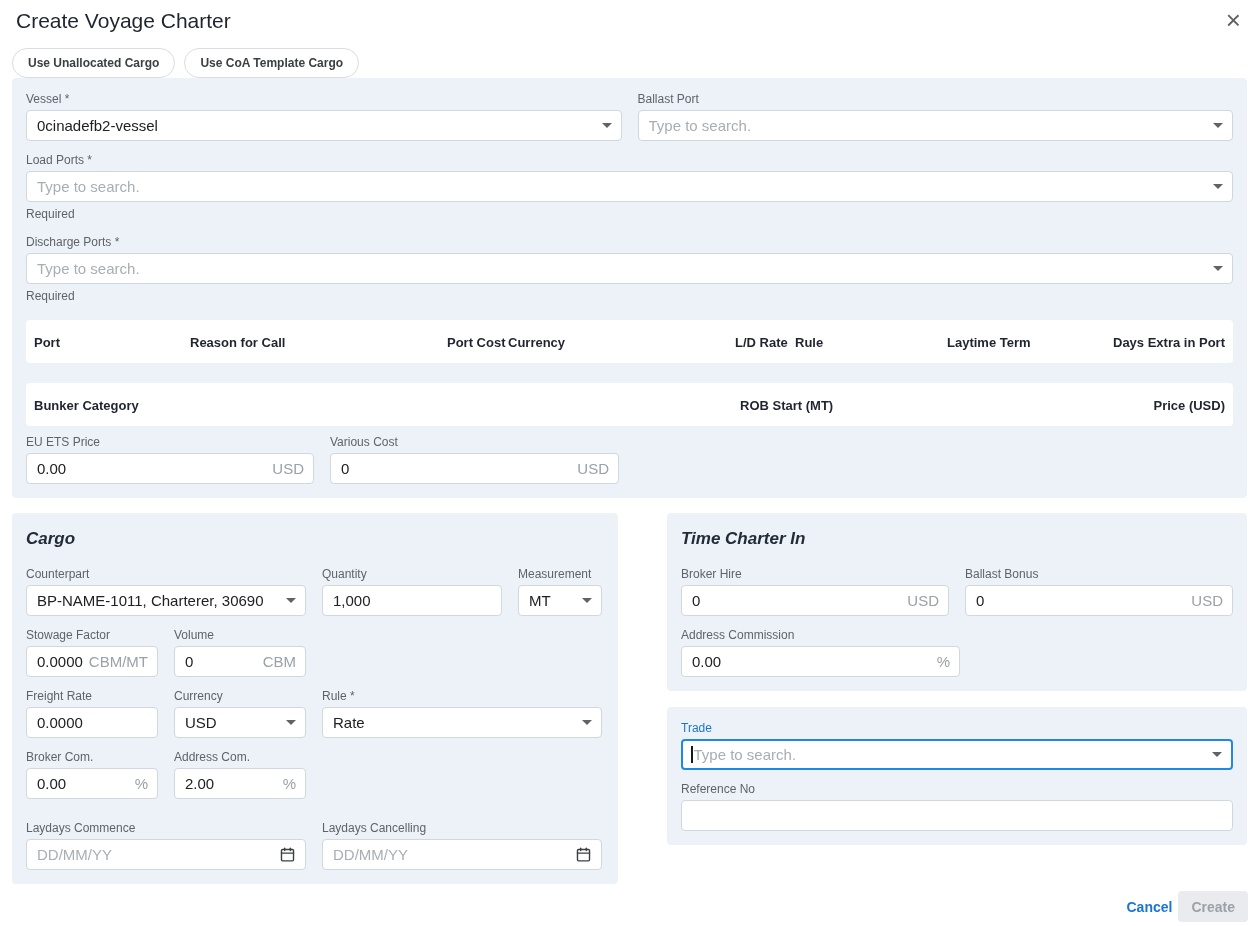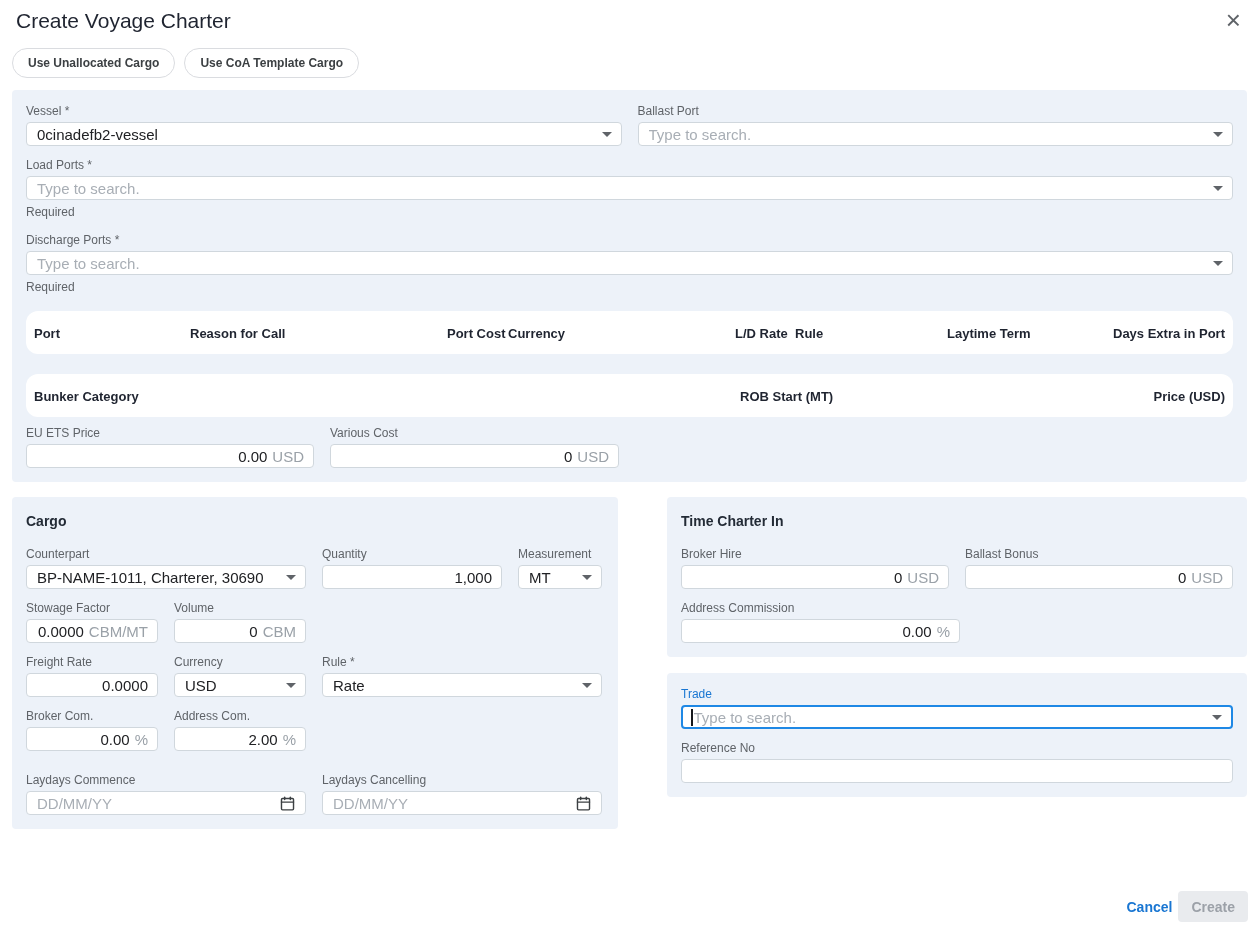--- a/index.html
+++ b/index.html
@@ -12,56 +12,56 @@
   .title { font-size: 21px; font-weight: 400; color: #1f2430; margin: 0; line-height: 26px; }
   .close-btn { background: none; border: none; font-size: 26px; line-height: 20px; color: #5f6368; padding: 2px 4px; cursor: pointer; font-family: inherit; }
 
   
   .chips { display: flex; gap: 9px; margin: 14px 0 0 12px; }
   .chip { height: 30px; padding: 0 15px; border-radius: 15px; border: 1px solid #dadce0; background: #fff;
           font-size: 12px; font-weight: 700; color: #3c4043; font-family: inherit; cursor: pointer; white-space: nowrap; }
 
   
   .panel { background: #edf2f9; border-radius: 4px; }
-  .top-panel { margin: 12px 12px 0; padding: 14px; }
+  .top-panel { margin: 0 12px 0; padding: 14px; }
 
   .f-label { display: block; font-size: 12px; line-height: 14px; color: #5f6368; margin-bottom: 4px; white-space: nowrap; }
   .helper { font-size: 12px; line-height: 14px; color: #5f6368; margin-top: 5px; }
 
-  .control { height: 24px; background: #fff; border: 1px solid #d0d7dd; border-radius: 4px;
+  .control { height: 31px; background: #fff; border: 1px solid #d0d7dd; border-radius: 4px;
              display: flex; align-items: center; padding: 0 9px 0 10px; font-size: 15px; color: #202124; }
   .control input { border: 0; outline: 0; background: transparent; flex: 1; min-width: 0;
                    font: inherit; color: #0369a1; padding: 0; }
   .control input::placeholder { color: #a8aeb5; }
   .select .val { flex: 1; overflow: hidden; text-overflow: ellipsis; white-space: nowrap; }
   .arrow { flex-shrink: 0; width: 0; height: 0; border-left: 5px solid transparent; border-right: 5px solid transparent;
            border-top: 5px solid #5f6368; margin-left: 8px; }
-  .num { justify-content: flex-end; }
+  .num { justify-content: space-between; }
   .num .val { color: #202124; }
   .num .unit { color: #9aa1a8; margin-left: 5px; }
   .cal { flex-shrink: 0; margin-left: 8px; display: flex; align-items: center; cursor: pointer; }
 
   .row2 { display: flex; gap: 16px; }
   .col { flex: 1; min-width: 0; }
   .mt12 { margin-top: 12px; }
   .mt14 { margin-top: 14px; }
 
-  .thead { position: relative; height: 43px; background: #fff; border-radius: 12px; }
+  .thead { position: relative; height: 43px; background: #fff; border-radius: 4px; }
   .thead span { position: absolute; top: 50%; transform: translateY(-50%); font-size: 13px; font-weight: 700;
                 color: #1f2430; white-space: nowrap; }
   .thead1 { margin-top: 17px; }
   .thead2 { margin-top: 20px; }
   .eu-row { margin-top: 9px; }
 
   
   .bottom { display: flex; gap: 17px; margin: 15px 12px 0; align-items: flex-start; }
   .cargo-panel { width: 606px; padding: 14px; }
   .right-col { width: 612px; display: flex; flex-direction: column; gap: 16px; padding-left: 32px; }
   .tc-panel, .trade-panel { padding: 14px; }
-  .section-title { font-size: 14px; font-weight: 700; color: #232b36; margin: 2px 0 18px; }
+  .section-title { font-size: 17px; font-weight: 700; color: #232b36; margin: 2px 0 18px; font-style: italic; }
   .frow { display: flex; gap: 16px; margin-top: 12px; }
   .frow.first { margin-top: 0; }
   .frow.laydays { margin-top: 22px; }
   .w280 { width: 280px; } .w180 { width: 180px; } .w84 { width: 84px; } .w132 { width: 132px; } .w279 { width: 279px; }
 
   .trade-label { color: #1976d2; }
   .focused { border: 2px solid #1e88e5; padding-left: 8px; }
   .caret { flex-shrink: 0; width: 1.5px; height: 17px; background: #15181c; margin-right: 1px; }
 
   

